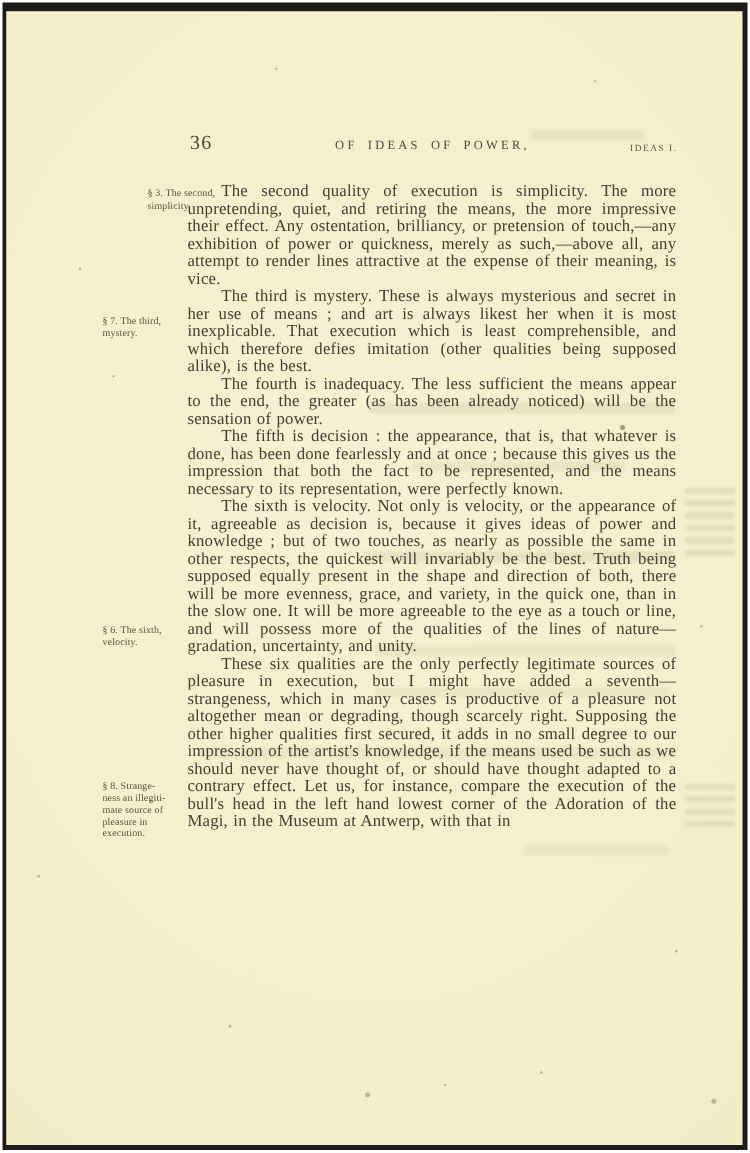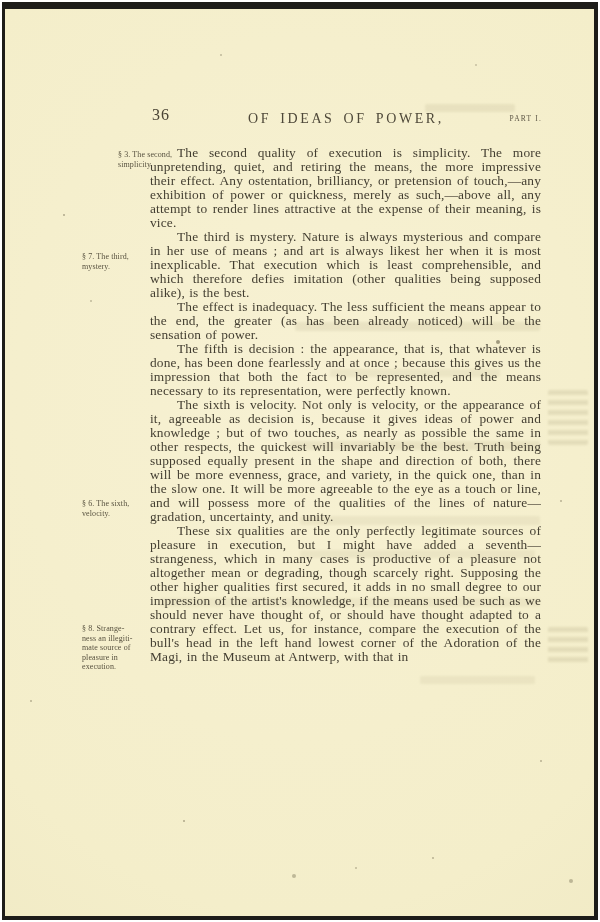--- a/index.html
+++ b/index.html
@@ -37,21 +37,21 @@
     position: absolute;
     left: 2px; top: 0;
     font-size: 16px;
     color: #4a4435;
     letter-spacing: 1px;
   }
   .running-title {
     position: absolute;
     left: 0; right: 0; top: 5px;
     text-align: center;
-    font-size: 14px;
+    font-size: 10px;
     letter-spacing: 2.6px;
     color: #4e4839;
     word-spacing: 3px;
   }
   .part-label {
     position: absolute;
     right: 0; top: 8px;
     font-size: 7.5px;
     letter-spacing: 1.2px;
     color: #5c5545;
@@ -149,38 +149,38 @@
     <div class="ghost g6"></div>
     <div class="ghost g7"></div>
     <div class="ghost block g8"></div>
     <div class="ghost block g9"></div>
     <div class="ghost g10"></div>
     <div class="specks"></div>
 
     <header class="running-head">
       <span class="pageno">36</span>
       <span class="running-title">OF IDEAS OF POWER,</span>
-      <span class="part-label">PART I.</span>
+      <span class="part-label">IDEAS I.</span>
     </header>
 
     <aside class="margin-note note-0">§ 3. The second,
 simplicity.</aside>
     <aside class="margin-note note-1">§ 7. The third,
 mystery.</aside>
     <aside class="margin-note note-3">§ 6. The sixth,
 velocity.</aside>
     <aside class="margin-note note-4">§ 8. Strange-
 ness an illegiti-
 mate source of
 pleasure in
 execution.</aside>
 
     <main class="body-text">
       <p>The second quality of execution is simplicity.  The more unpretending, quiet, and retiring the means, the more impressive their effect.  Any ostentation, brilliancy, or pretension of touch,—any exhibition of power or quickness, merely as such,—above all, any attempt to render lines attractive at the expense of their meaning, is vice.</p>
-      <p>The third is mystery.  Nature is always mysterious and compare in her use of means ; and art is always likest her when it is most inexplicable.  That execution which is least comprehensible, and which therefore defies imitation (other qualities being supposed alike), is the best.</p>
-      <p>The effect is inadequacy.  The less sufficient the means appear to the end, the greater (as has been already noticed) will be the sensation of power.</p>
+      <p>The third is mystery.  These is always mysterious and secret in her use of means ; and art is always likest her when it is most inexplicable.  That execution which is least comprehensible, and which therefore defies imitation (other qualities being supposed alike), is the best.</p>
+      <p>The fourth is inadequacy.  The less sufficient the means appear to the end, the greater (as has been already noticed) will be the sensation of power.</p>
       <p>The fifth is decision : the appearance, that is, that whatever is done, has been done fearlessly and at once ; because this gives us the impression that both the fact to be represented, and the means necessary to its representation, were perfectly known.</p>
       <p>The sixth is velocity.  Not only is velocity, or the appearance of it, agreeable as decision is, because it gives ideas of power and knowledge ; but of two touches, as nearly as possible the same in other respects, the quickest will invariably be the best.  Truth being supposed equally present in the shape and direction of both, there will be more evenness, grace, and variety, in the quick one, than in the slow one.  It will be more agreeable to the eye as a touch or line, and will possess more of the qualities of the lines of nature—gradation, uncertainty, and unity.</p>
       <p>These six qualities are the only perfectly legitimate sources of pleasure in execution, but I might have added a seventh—strangeness, which in many cases is productive of a pleasure not altogether mean or degrading, though scarcely right.  Supposing the other higher qualities first secured, it adds in no small degree to our impression of the artist's knowledge, if the means used be such as we should never have thought of, or should have thought adapted to a contrary effect.  Let us, for instance, compare the execution of the bull's head in the left hand lowest corner of the Adoration of the Magi, in the Museum at Antwerp, with that in</p>
     </main>
 
   </div>
 </div>
 
 </body></html>

